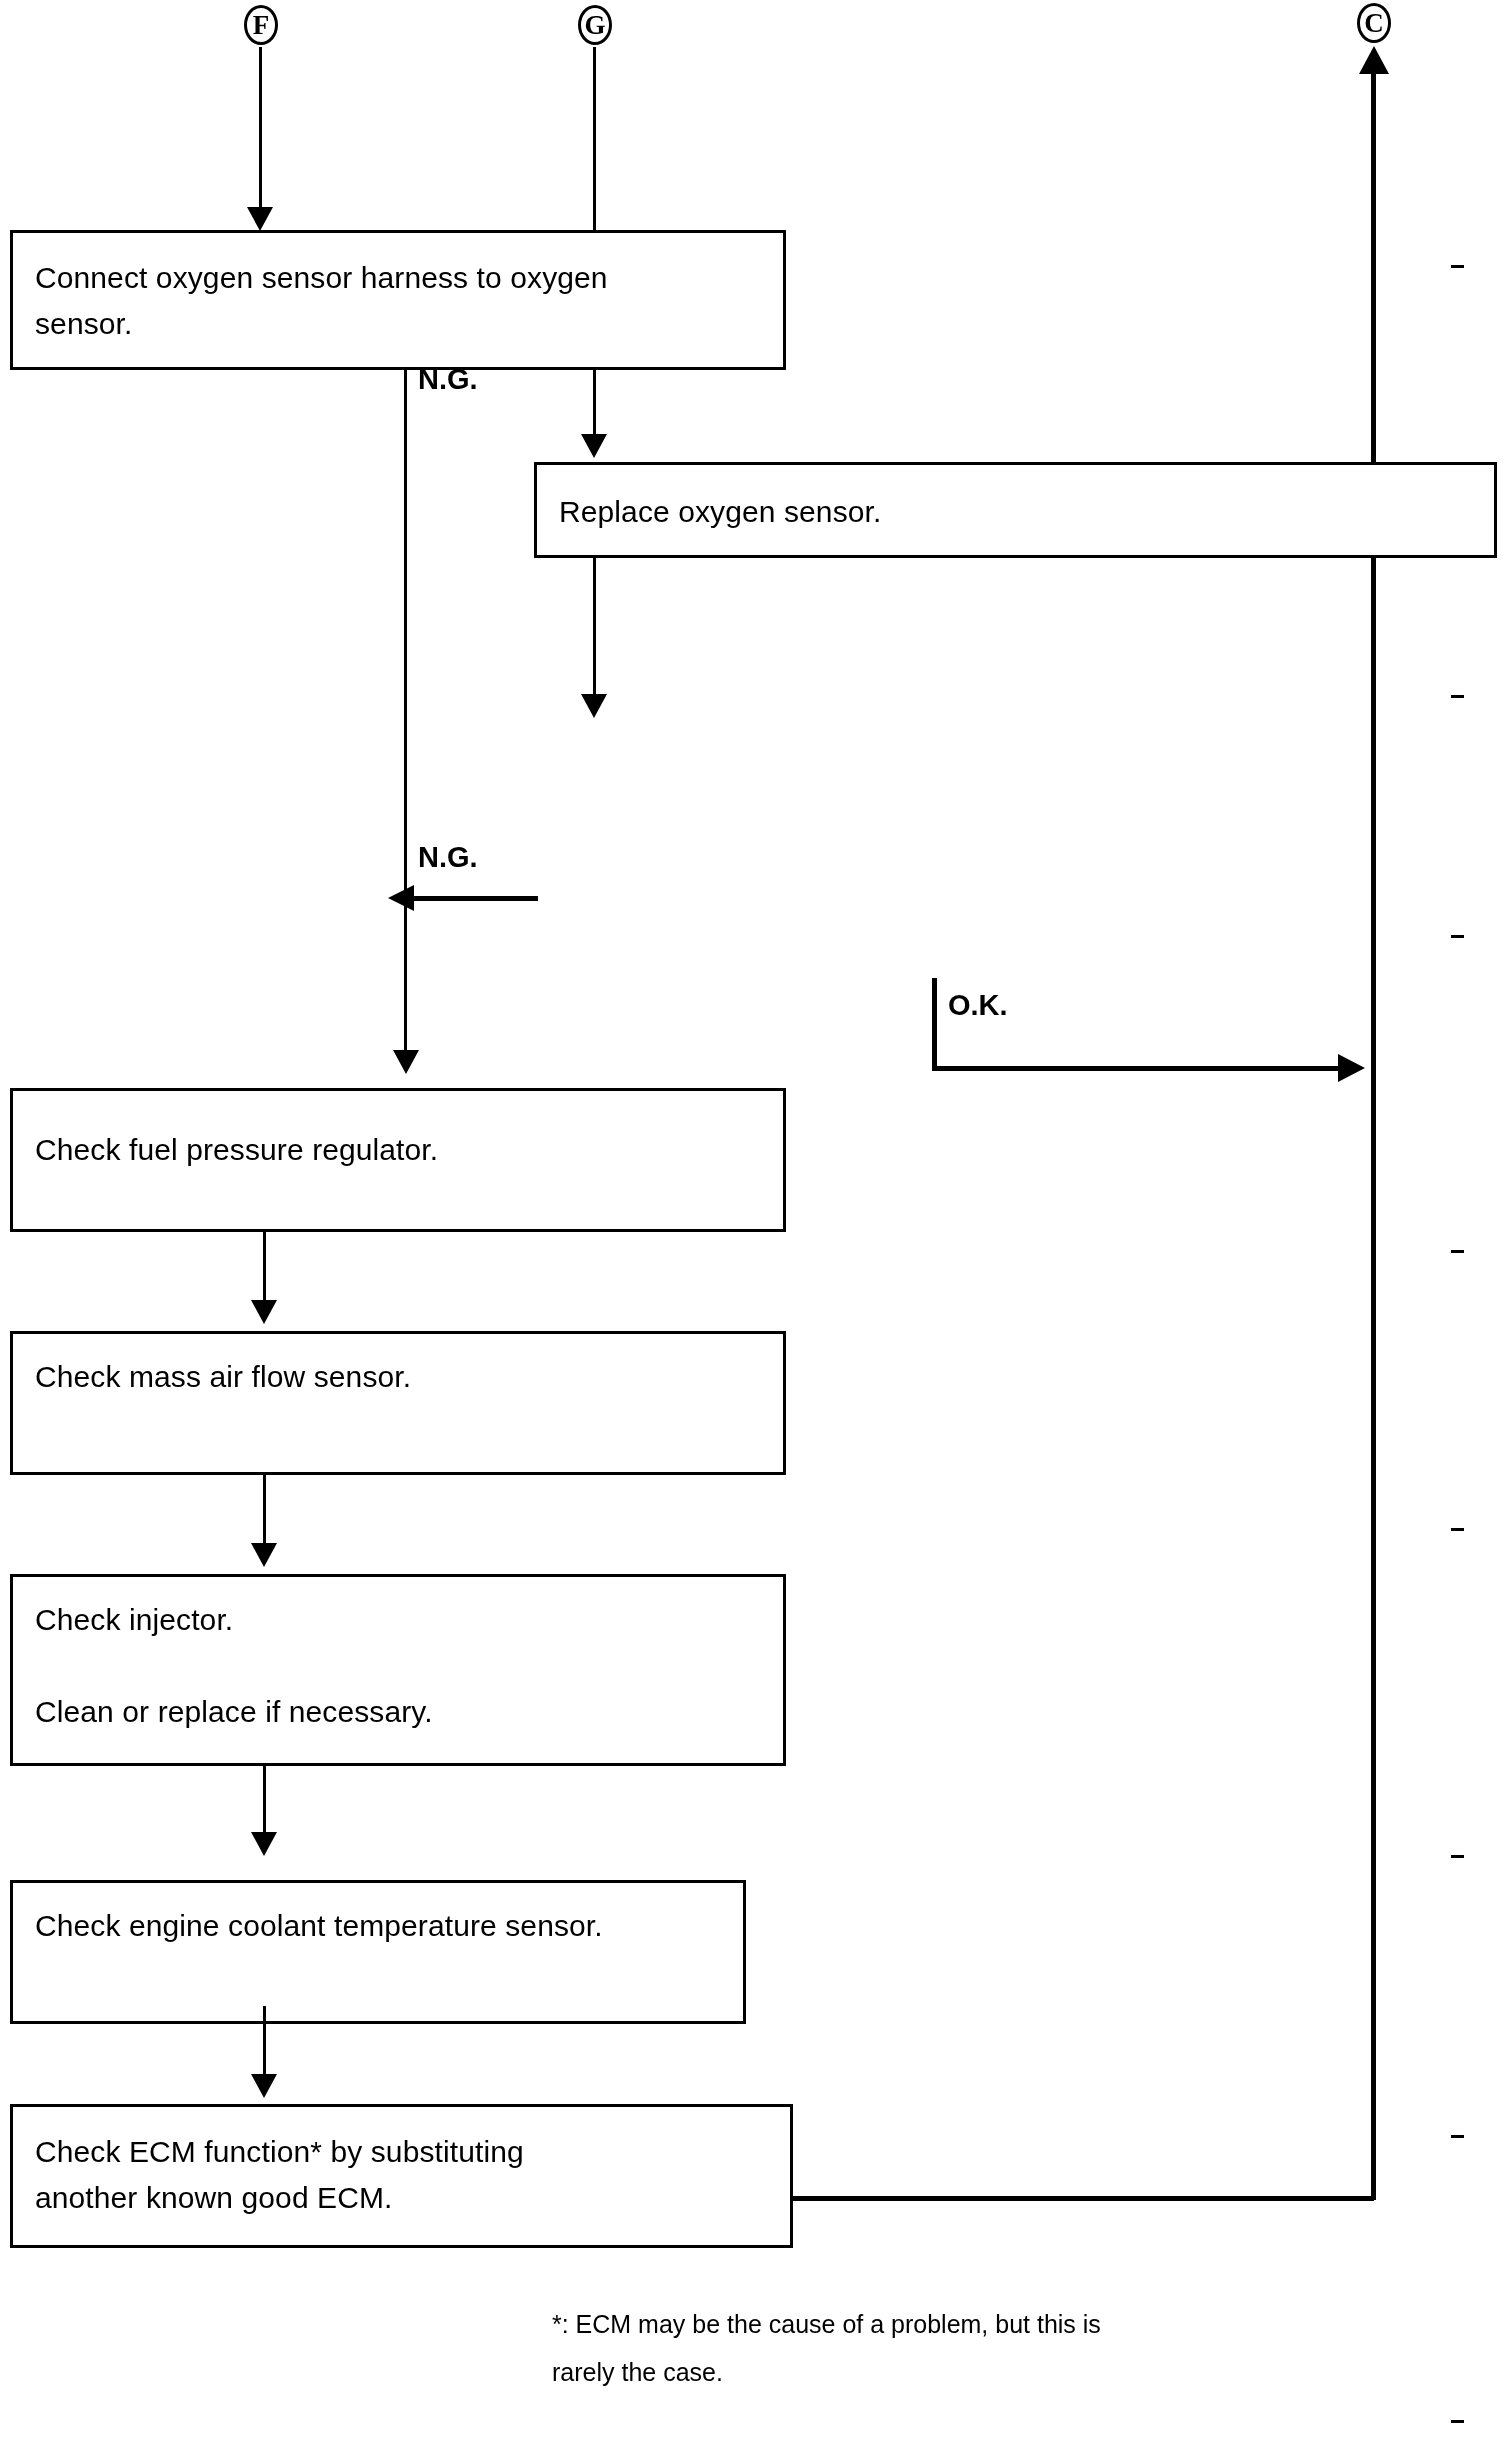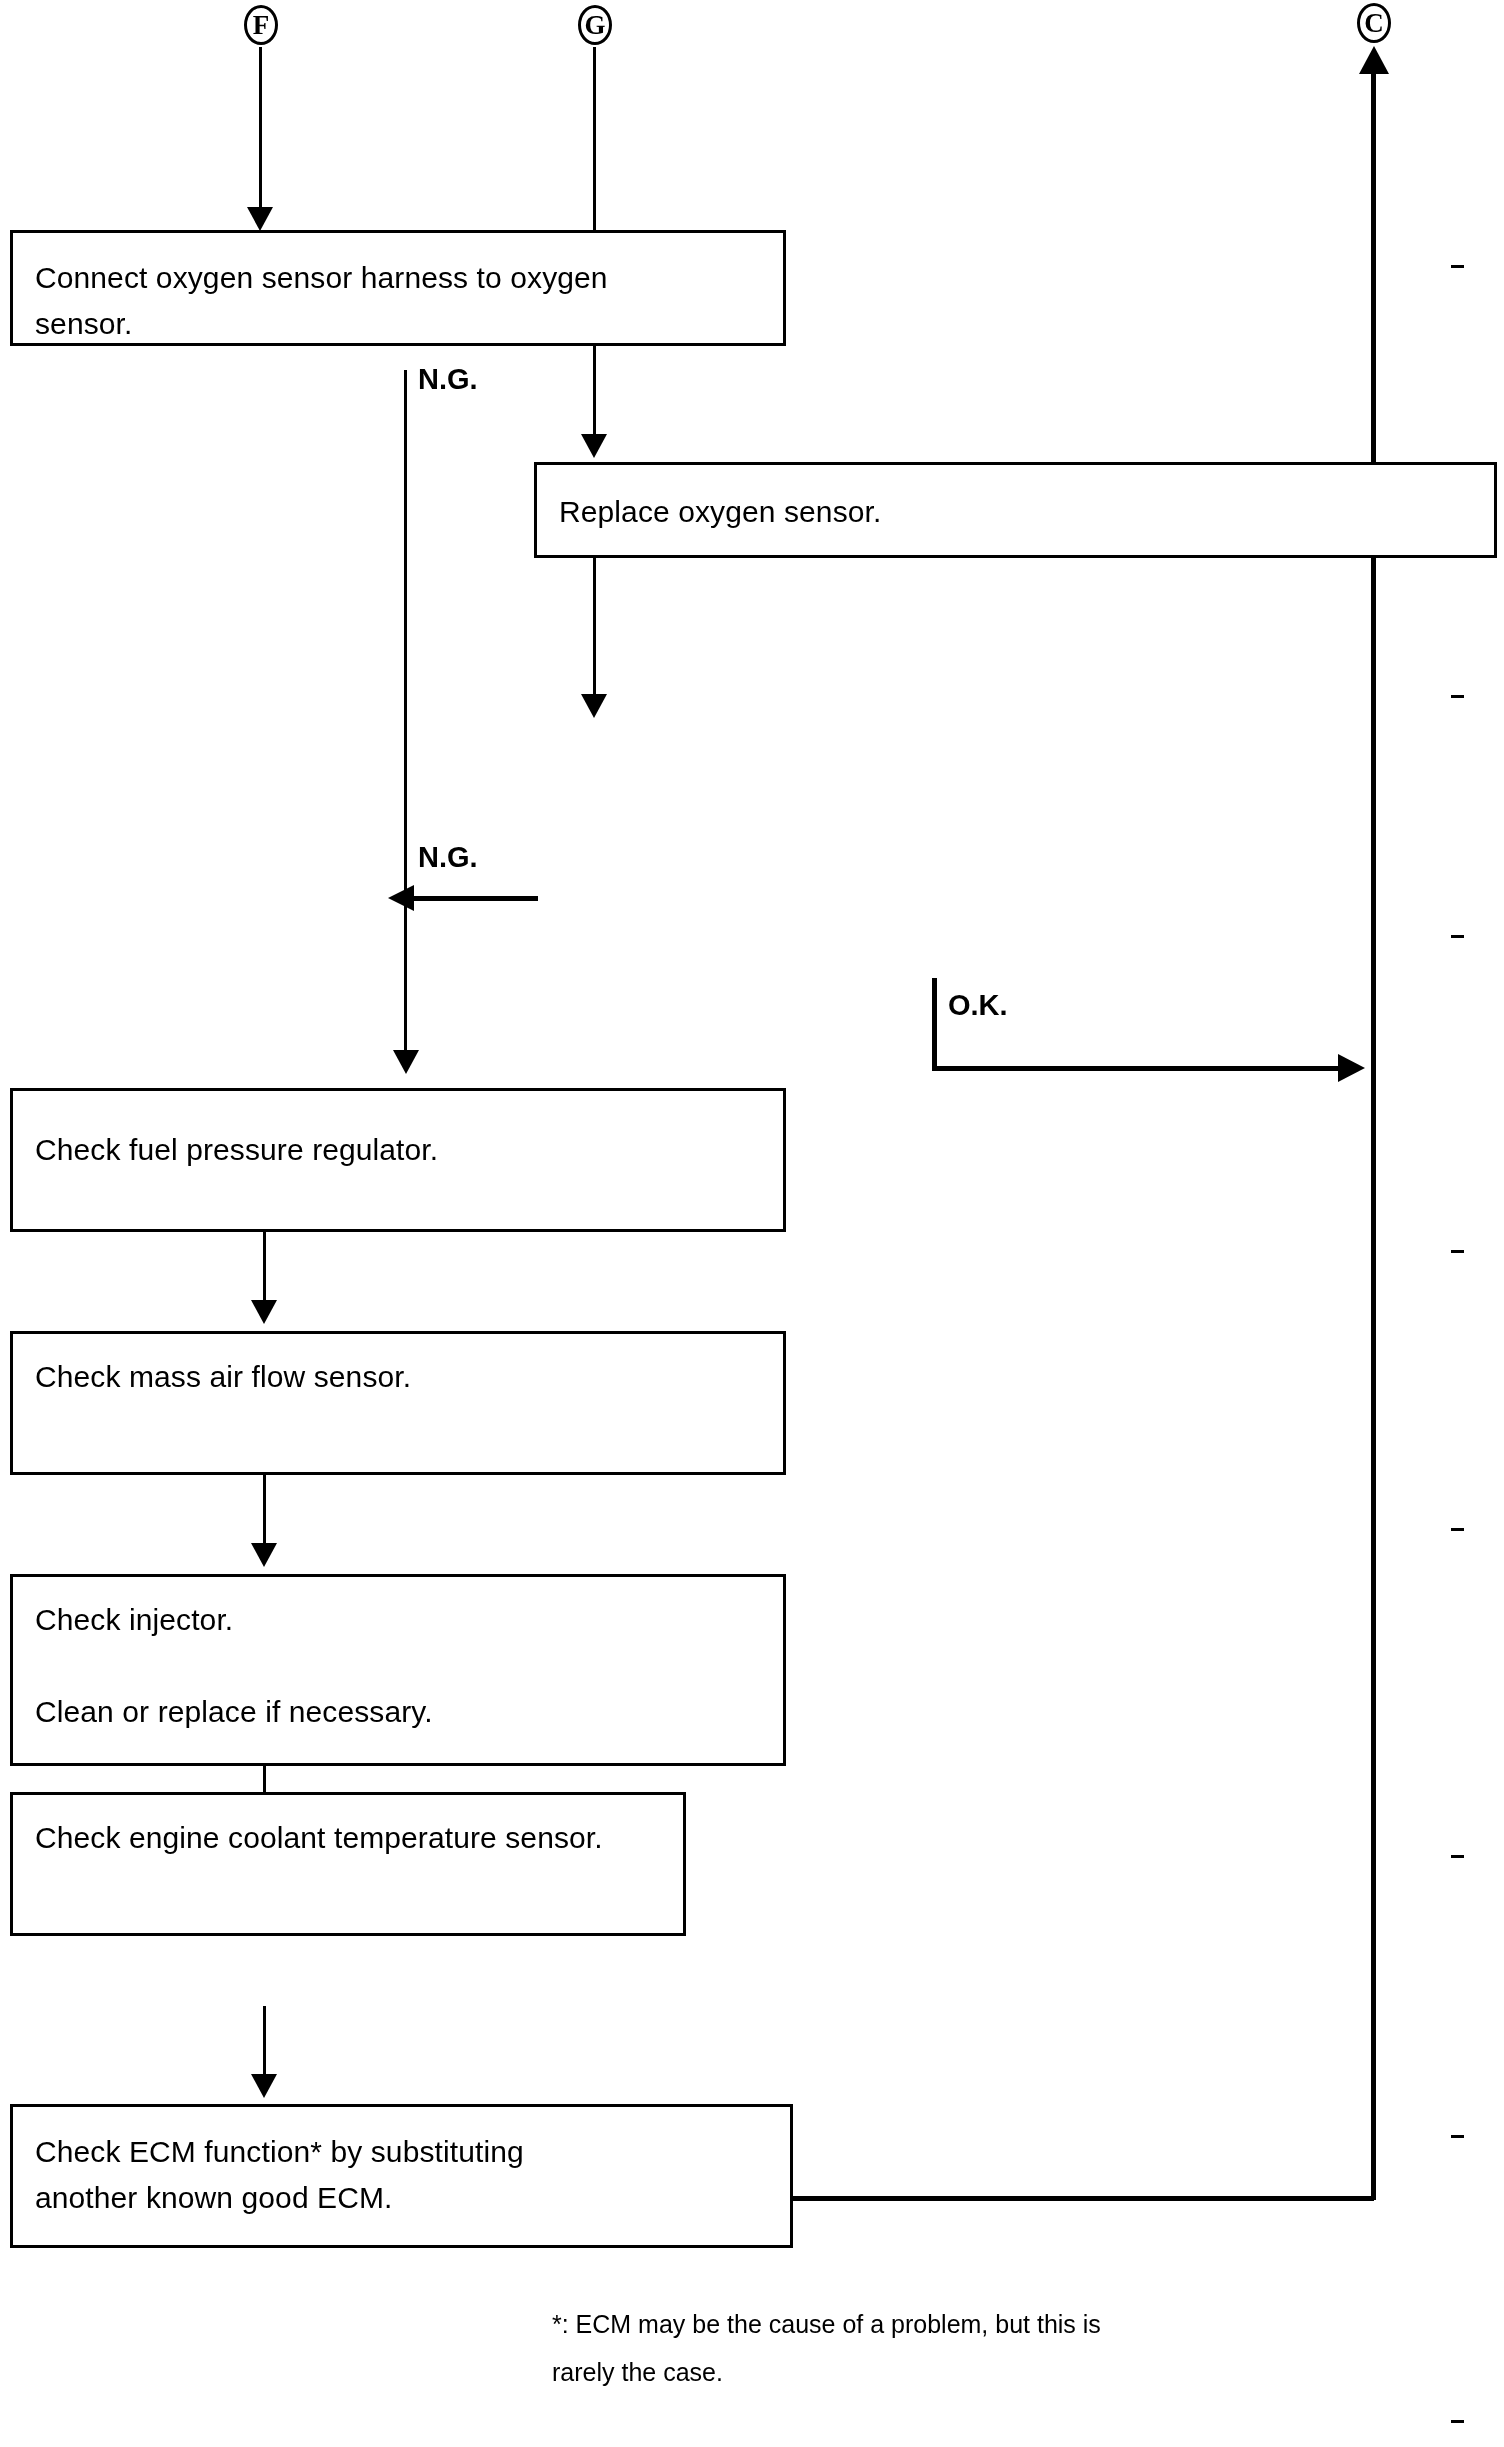--- a/index.html
+++ b/index.html
@@ -130,21 +130,21 @@
 
   <div class="vline" style="left:259px; top:47px; height:165px;"></div>
   <div class="arrow-down" style="left:247px; top:207px;"></div>
 
   <div class="vline" style="left:593px; top:47px; height:392px;"></div>
   <div class="arrow-down" style="left:581px; top:434px;"></div>
 
   <div class="arrow-up" style="left:1359px; top:46px;"></div>
   <div class="vline vthick" style="left:1371px; top:70px; height:2130px;"></div>
 
-  <div class="box" style="left:10px; top:230px; width:776px; height:116px;">
+  <div class="box" style="left:10px; top:230px; width:776px; height:140px;">
     <div class="txt" style="top:22px;">Connect oxygen sensor harness to oxygen
 sensor.</div>
   </div>
 
   <div class="vline" style="left:404px; top:370px; height:685px;"></div>
   <div class="edge-label" style="left:418px; top:362px;">N.G.</div>
   <div class="arrow-down" style="left:393px; top:1050px;"></div>
 
   <div class="box" style="left:534px; top:462px; width:963px; height:96px;">
     <div class="txt" style="top:24px;">Replace oxygen sensor.</div>
@@ -179,21 +179,21 @@
 
   <div class="box" style="left:10px; top:1574px; width:776px; height:192px;">
     <div class="txt" style="top:20px;">Check injector.
 
 Clean or replace if necessary.</div>
   </div>
 
   <div class="vline" style="left:263px; top:1766px; height:70px;"></div>
   <div class="arrow-down" style="left:251px; top:1832px;"></div>
 
-  <div class="box" style="left:10px; top:1792px; width:676px; height:144px;padding-left:16px;">
+  <div class="box" style="left:10px; top:1880px; width:736px; height:144px;padding-left:16px;">
     <div class="txt" style="top:20px;">Check engine coolant temperature sensor.</div>
   </div>
 
   <div class="vline" style="left:263px; top:2006px; height:72px;"></div>
   <div class="arrow-down" style="left:251px; top:2074px;"></div>
 
   <div class="box" style="left:10px; top:2104px; width:783px; height:144px;">
     <div class="txt" style="top:22px;">Check ECM function* by substituting
 another known good ECM.</div>
   </div>

